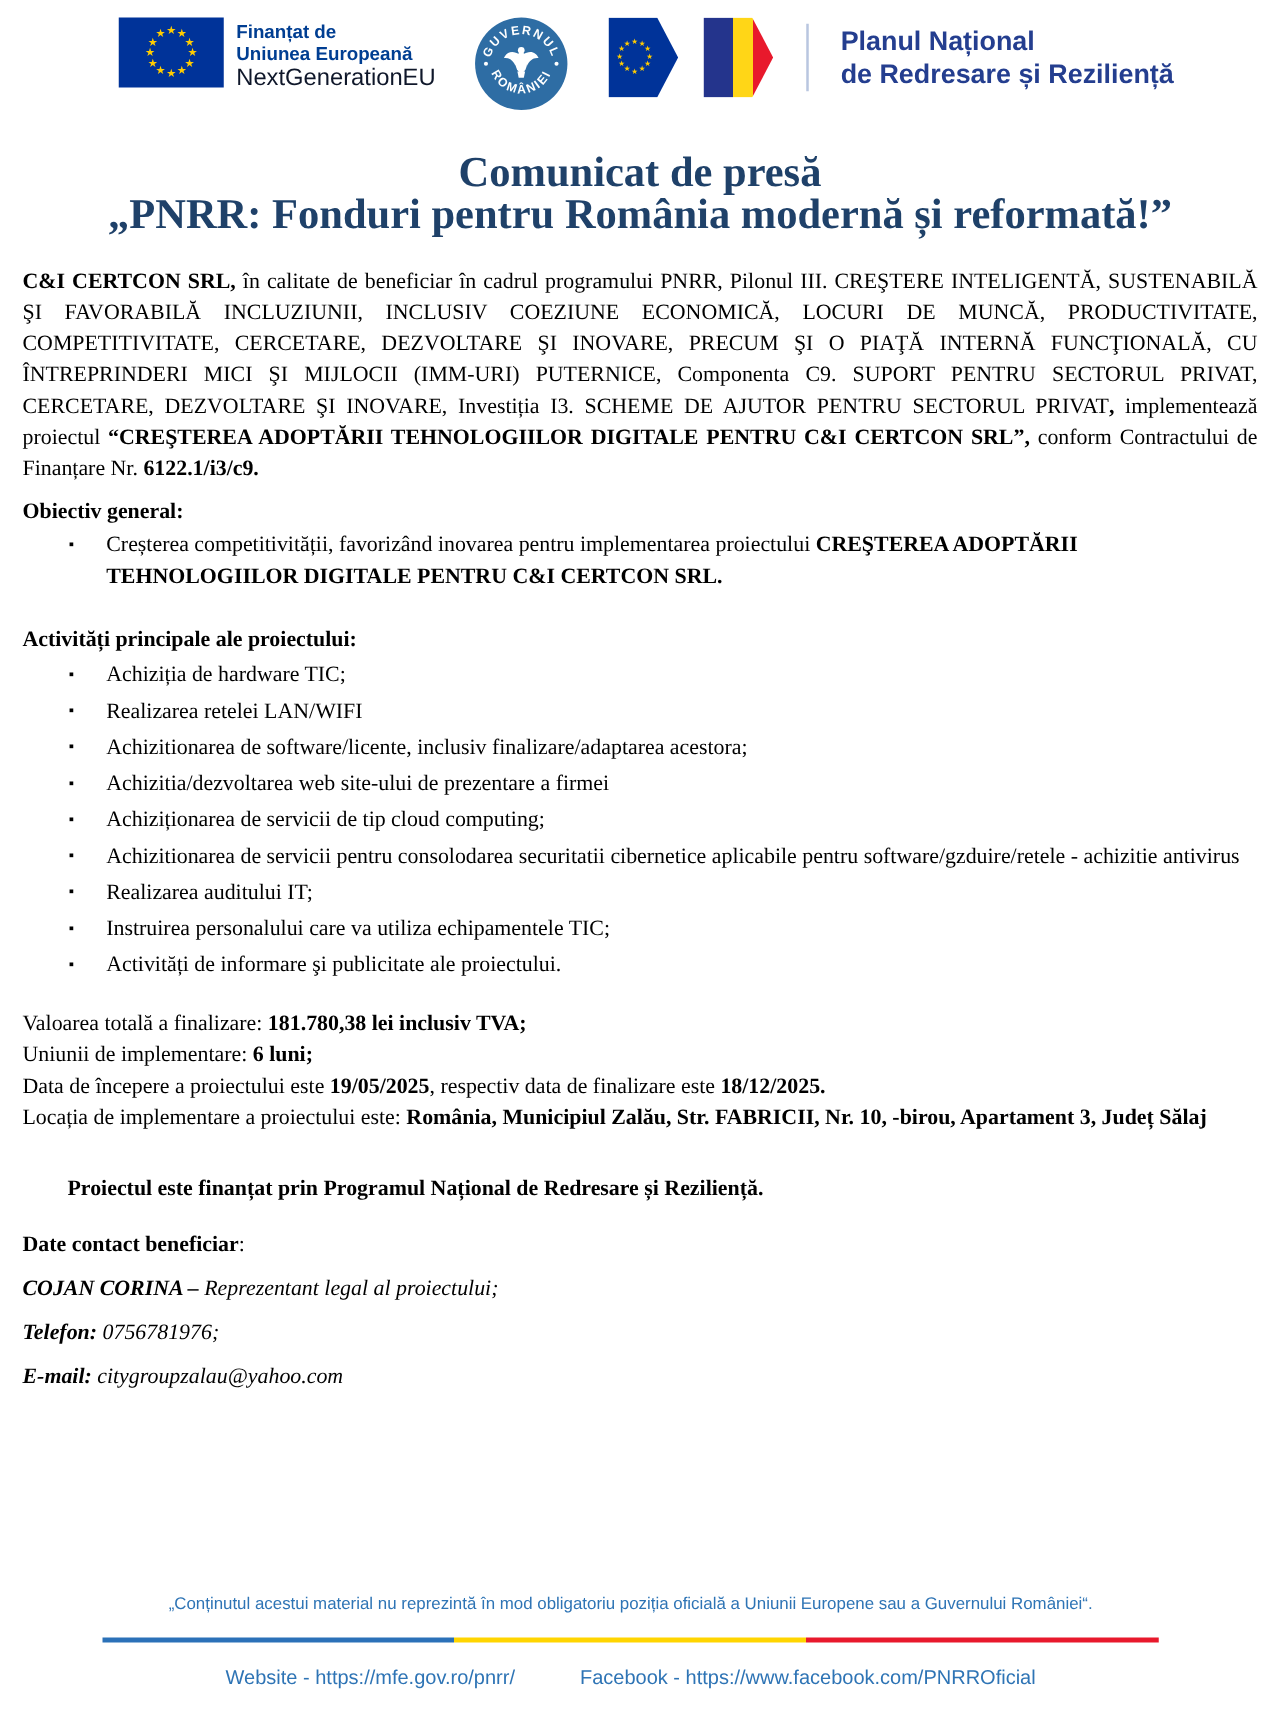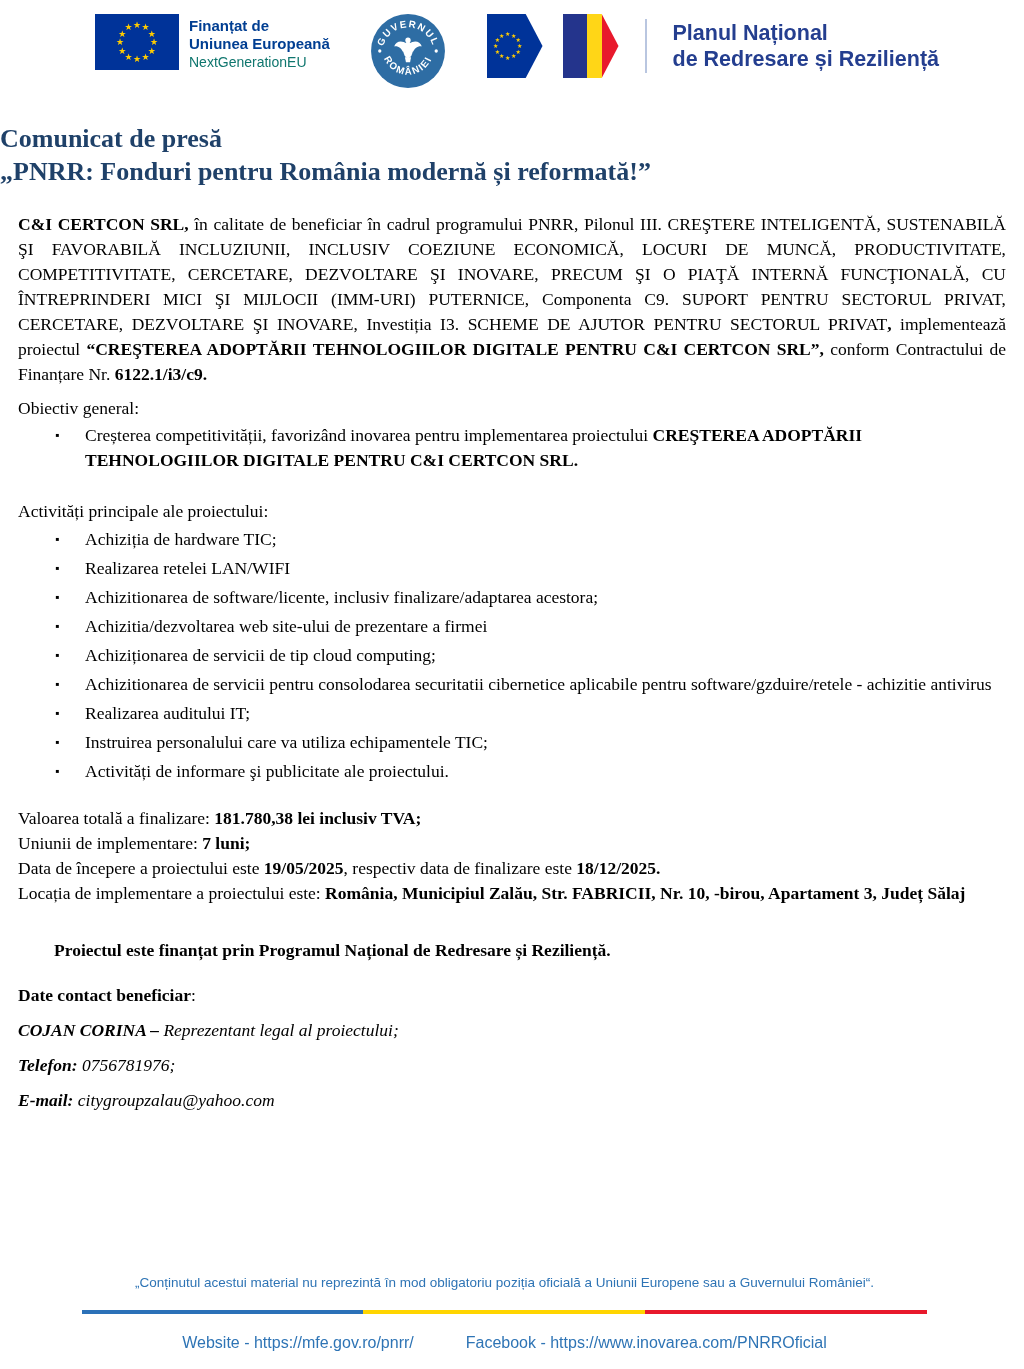--- a/index.html
+++ b/index.html
@@ -12,38 +12,38 @@
   }
 
   
   .logos { position:absolute; top:14px; left:95px; right:85px; height:92px; display:flex; justify-content:space-between; align-items:flex-start; font-family:"Liberation Sans","DejaVu Sans",sans-serif; }
   .eu-funded { display:flex; gap:10px; align-items:flex-start; }
   .eu-flag { position:relative; width:84px; height:56px; background:#003399; flex:0 0 auto; }
   .eu-stars { position:absolute; inset:0; }
   .eu-star { position:absolute; color:#FFCC00; transform:translate(-50%,-50%); line-height:1; }
   .eu-funded-text { padding-top:3px; }
   .eu-funded-text .l1, .eu-funded-text .l2 { font-weight:bold; color:#003E92; font-size:15px; line-height:18px; }
-  .eu-funded-text .l3 { color:#0f766e; font-size:14px; line-height:19px; }
+  .eu-funded-text .l3 { color:#0f172a; font-size:19px; line-height:19px; }
 
   .gov-seal { width:78px; height:78px; margin-top:-2px; }
 
   .pnrr { display:flex; align-items:center; gap:16px; }
   .pnrr-arrow { position:relative; width:56px; height:64px; clip-path:polygon(0 0, 70% 0, 100% 50%, 70% 100%, 0 100%); flex:0 0 auto; }
   .pnrr-arrow.eu { background:#003399; margin-right:4px; }
   .pnrr-arrow.ro { background:linear-gradient(90deg,#24348C 0 42%,#FFD617 42% 70%,#E8192C 70% 100%); margin-right:10px; }
   .pnrr-divider { width:2px; height:54px; background:#b9c6e0; margin-right:10px; }
   .pnrr-text { font-weight:bold; color:#243E8F; font-size:21.5px; line-height:26px; }
 
   
-  .title { margin-top:122px; color:#1F4169; font-weight:bold; font-size:26px; line-height:33px; }
+  .title { margin-top:122px; text-align:center; color:#1F4169; font-weight:bold; font-size:34px; line-height:33px; }
 
   
   .body-text { padding:0 18px; }
   .intro { margin-top:24px; text-align:justify; }
-  .sec-head { font-weight:normal; margin-top:9px; }
+  .sec-head { font-weight:bold; margin-top:9px; }
   .sec-head.activ { margin-top:26px; }
 
   .bullet-item { position:relative; padding-left:67px; margin-top:3px; }
   .bullet-item .bullet-glyph { position:absolute; left:37px; top:0; font-size:12px; }
   .obj-bullet { margin-top:2px; }
 
   .activities { margin-top:2px; }
   .activities .bullet-item { margin-bottom:4px; }
 
   .details { margin-top:22px; }
@@ -168,35 +168,35 @@
       <div class="bullet-item"><span class="bullet-glyph">▪</span><span>Achizitia/dezvoltarea web site-ului de prezentare a firmei</span></div>
       <div class="bullet-item"><span class="bullet-glyph">▪</span><span>Achiziționarea de servicii de tip cloud computing;</span></div>
       <div class="bullet-item"><span class="bullet-glyph">▪</span><span>Achizitionarea de servicii pentru consolodarea securitatii cibernetice aplicabile pentru software/gzduire/retele - achizitie antivirus</span></div>
       <div class="bullet-item"><span class="bullet-glyph">▪</span><span>Realizarea auditului IT;</span></div>
       <div class="bullet-item"><span class="bullet-glyph">▪</span><span>Instruirea personalului care va utiliza echipamentele TIC;</span></div>
       <div class="bullet-item"><span class="bullet-glyph">▪</span><span>Activități de informare şi publicitate ale proiectului.</span></div>
     </div>
 
     <div class="details">
       <div><span>Valoarea totală a finalizare: </span><b>181.780,38 lei inclusiv TVA;</b></div>
-      <div><span>Uniunii de implementare: </span><b>7 luni;</b></div>
+      <div><span>Uniunii de implementare: </span><b>6 luni;</b></div>
       <div><span>Data de începere a proiectului este </span><b>19/05/2025</b><span>, respectiv data de finalizare este </span><b>18/12/2025.</b></div>
       <div class="loc"><span>Locația de implementare a proiectului este: </span><b>România, Municipiul Zalău, Str. FABRICII, Nr. 10, -birou, Apartament 3, Județ Sălaj</b></div>
     </div>
 
     <div class="financing">Proiectul este finanțat prin Programul Național de Redresare și Reziliență.</div>
 
     <div class="contact-head"><b>Date contact beneficiar</b><span>:</span></div>
     <div class="contact-line"><b>COJAN CORINA –</b><span> Reprezentant legal al proiectului;</span></div>
     <div class="contact-line"><b>Telefon:</b><span> 0756781976;</span></div>
     <div class="contact-line"><b>E-mail:</b><span> citygroupzalau@yahoo.com</span></div>
   </div>
 
   <div class="footer">
     <div class="disclaimer">„Conținutul acestui material nu reprezintă în mod obligatoriu poziția oficială a Uniunii Europene sau a Guvernului României“.</div>
     <div class="tricolor"></div>
     <div class="links-row">
       <a href="#">Website - https://mfe.gov.ro/pnrr/</a>
-      <a href="#">Facebook - https://www.inovarea.com/PNRROficial</a>
+      <a href="#">Facebook - https://www.facebook.com/PNRROficial</a>
     </div>
   </div>
 
 </div>
 
 </body></html>

